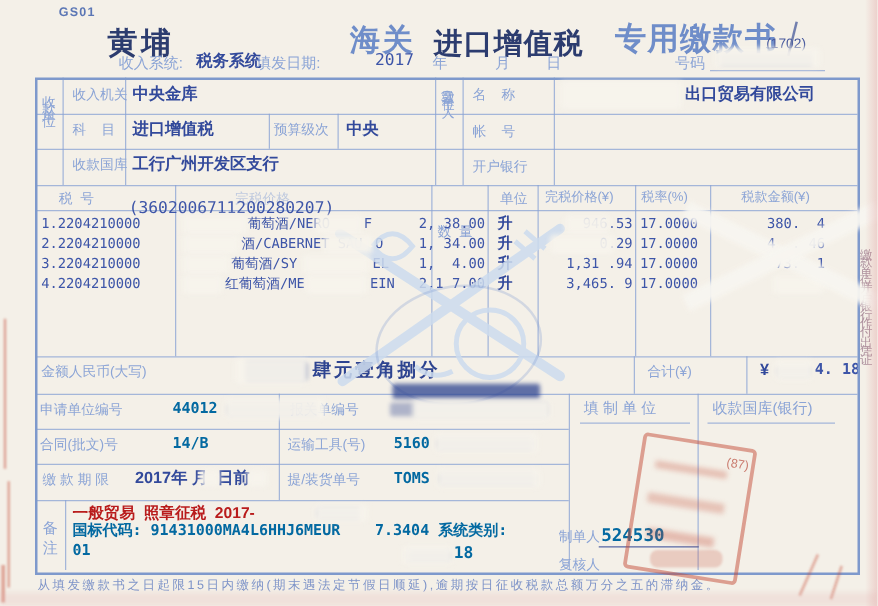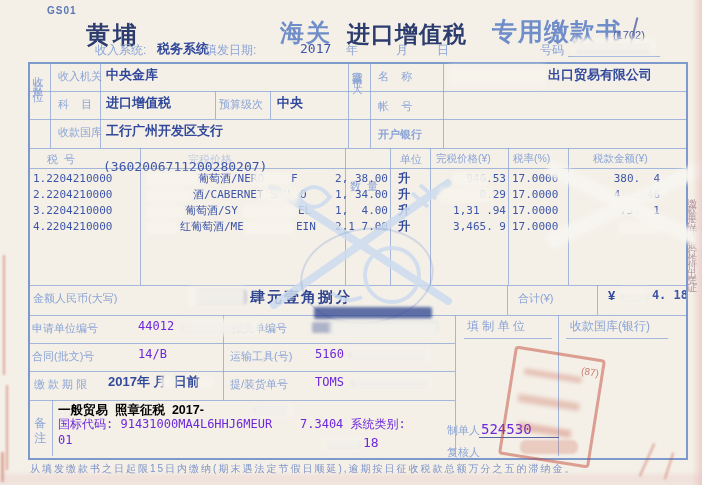--- a/index.html
+++ b/index.html
@@ -2,21 +2,21 @@
 <html><head>
 <meta charset="utf-8">
 <style>
   html,body{margin:0;padding:0;width:702px;height:485px;overflow:hidden;}
   body{background:#f4f0e8;font-family:"Liberation Sans",sans-serif;position:relative;}
   .abs{position:absolute;line-height:1.15;}
   .l{position:absolute;background:#8aa3d4;opacity:.75;}
   .lbl{position:absolute;color:#8ba4d6;font-size:11px;white-space:pre;line-height:1.1;}
   .val{position:absolute;color:#32499b;font-weight:bold;font-size:12px;white-space:pre;line-height:1.1;}
   .mono{font-family:"DejaVu Sans Mono",monospace;font-weight:normal;color:#3d55a8;}
-  .monob{font-family:"DejaVu Sans Mono",monospace;font-weight:normal;color:#6d28d9;}
+  .monob{font-family:"DejaVu Sans Mono",monospace;font-weight:bold;color:#0369a1;}
   .sm{position:absolute;background:rgba(246,243,236,.94);filter:blur(2px);border-radius:3px;z-index:30;}
   .blob{position:absolute;background:#2e4490;opacity:.5;filter:blur(1.5px);border-radius:2px;z-index:25;}
   .rightal{text-align:right;}
   .vert{writing-mode:vertical-rl;}
   .redink{position:absolute;background:rgba(198,78,58,.45);filter:blur(1px);z-index:40;}
 </style>
 </head>
 <body>
 
 <svg class="abs" style="left:240px;top:165px;z-index:1;opacity:.85" width="240" height="155" viewBox="0 0 240 155">
@@ -92,21 +92,21 @@
 <div class="lbl" style="left:58px;top:126px;">收款国库</div>
 <div class="val" style="left:106px;top:124px;font-size:13px;">工行广州开发区支行</div>
 <div class="val mono" style="left:103px;top:160px;font-size:13px;z-index:5;">(3602006711200280207)</div>
 
 <div class="lbl vert" style="left:352px;top:64px;letter-spacing:2px;font-size:10px;">缴款单位(人)</div>
 <div class="lbl" style="left:378px;top:70px;">名    称</div>
 <div class="val" style="left:548px;top:68px;font-size:13px;">出口贸易有限公司</div>
 <div class="sm" style="left:448px;top:65px;width:98px;height:22px;"></div>
 <div class="lbl" style="left:378px;top:100px;">帐    号</div>
 <div class="val" style="left:460px;top:98px;"></div>
-<div class="lbl" style="left:378px;top:128px;font-weight:bold;">开户银行</div>
+<div class="lbl" style="left:378px;top:128px;">开户银行</div>
 <div class="val" style="left:460px;top:126px;"></div>
 
 <div class="lbl" style="left:47px;top:153px;">税  号</div>
 <div class="lbl" style="left:188px;top:153px;opacity:.5;">完税价格</div>
 <div class="lbl" style="left:350px;top:153px;margin-top:27px;">数  量</div>
 <div class="lbl" style="left:400px;top:153px;">单位</div>
 <div class="lbl" style="left:436px;top:153px;font-size:10.5px;">完税价格(¥)</div>
 <div class="lbl" style="left:513px;top:153px;font-size:10.5px;">税率(%)</div>
 <div class="lbl" style="left:593px;top:153px;font-size:10.5px;">税款金额(¥)</div>
 
@@ -195,21 +195,21 @@
 <div class="val monob" style="left:315px;top:376px;font-size:12px;">TOMS</div>
 <div class="blob" style="left:352px;top:379px;width:76px;height:8px;opacity:.4;"></div>
 <div class="sm" style="left:350px;top:375px;width:82px;height:15px;"></div>
 
 <div class="lbl" style="left:467px;top:320px;font-size:12px;">填 制 单 位</div>
 <div class="l" style="left:464px;top:338px;width:88px;height:1px;"></div>
 <div class="lbl" style="left:570px;top:320px;font-size:12px;">收款国库(银行)</div>
 <div class="l" style="left:566px;top:338px;width:102px;height:1px;"></div>
 
 <div class="lbl vert" style="left:33px;top:407px;font-size:12px;letter-spacing:14px;">备注</div>
-<div class="abs" style="left:58px;top:403px;font-size:12.5px;font-weight:bold;color:#000000;white-space:pre;">一般贸易  照章征税  2017-</div>
+<div class="abs" style="left:58px;top:403px;font-size:12.5px;font-weight:bold;color:#b91c1c;white-space:pre;">一般贸易  照章征税  2017-</div>
 <div class="sm" style="left:252px;top:404px;width:42px;height:13px;"></div>
 <div class="blob" style="left:254px;top:407px;width:34px;height:7px;opacity:.4;"></div>
 <div class="abs monob" style="position:absolute;left:58px;top:418px;font-size:12px;">国标代码: 91431000MA4L6HHJ6MEUR</div>
 <div class="abs monob" style="position:absolute;left:300px;top:418px;font-size:12px;">7.3404 系统类别:</div>
 <div class="abs monob" style="position:absolute;left:58px;top:434px;font-size:12px;">01</div>
 <div class="blob" style="left:326px;top:441px;width:34px;height:7px;opacity:.4;"></div>
 <div class="sm" style="left:322px;top:437px;width:40px;height:14px;"></div>
 <div class="abs monob" style="position:absolute;left:363px;top:436px;font-size:13px;">18</div>
 <div class="lbl" style="left:447px;top:424px;">制单人</div>
 <div class="abs monob" style="position:absolute;left:481px;top:421px;font-size:14px;z-index:6;">524530</div>

